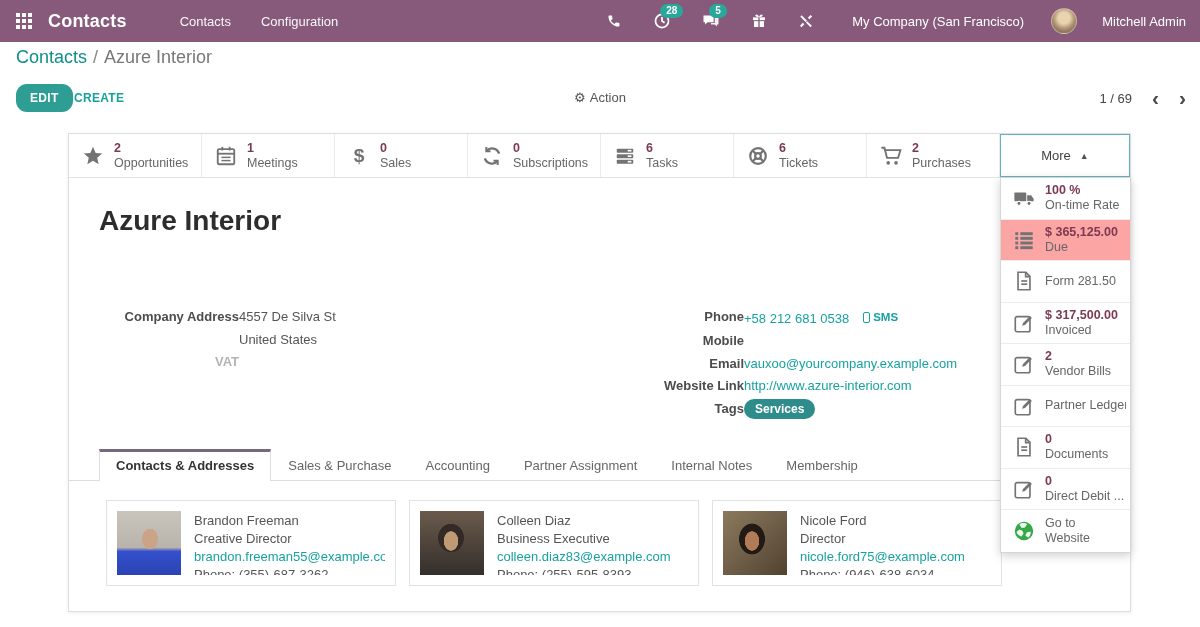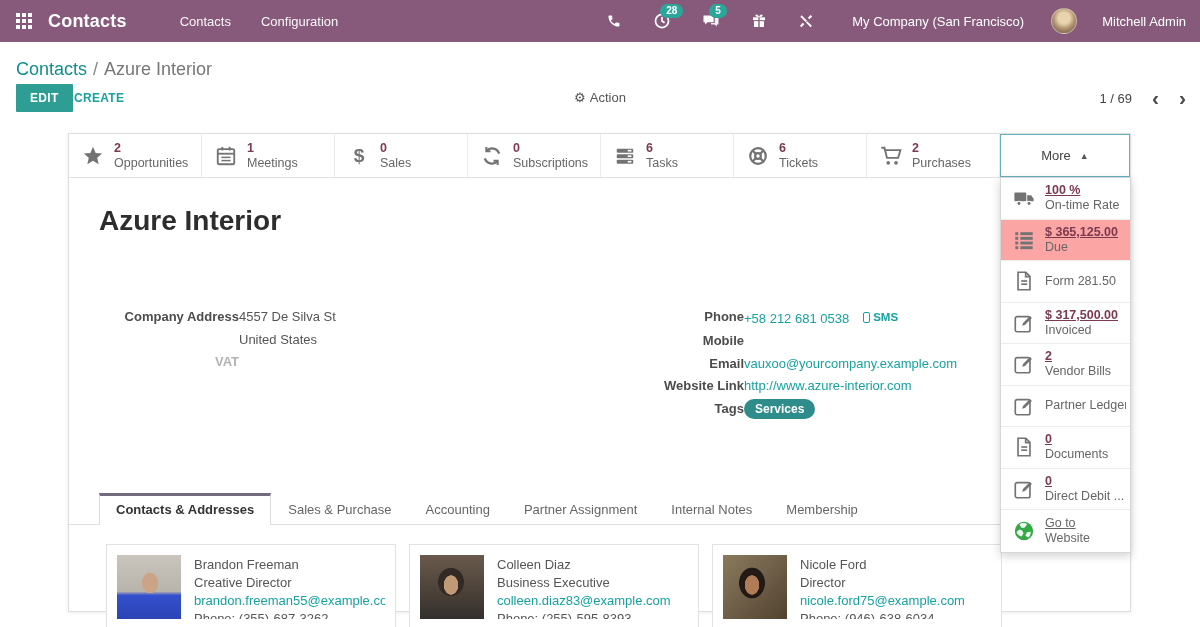--- a/index.html
+++ b/index.html
@@ -12,26 +12,26 @@
   .topmenu { display:flex; align-items:center; gap:4px; }
   .topmenu .tm-item { font-size:13px; color:rgba(255,255,255,.95); padding:6px 13px; cursor:pointer; }
   .nav-right { margin-left:auto; display:flex; align-items:center; gap:17px; padding-right:10px; }
   .nicon { position:relative; padding:4px 7px; display:flex; align-items:center; cursor:pointer; }
   .nbadge { position:absolute; top:-4px; left:14px; background:#28A79A; color:#fff; font-size:10px; font-weight:700; border-radius:9px; padding:1px 6px; line-height:12px; }
   .company { font-size:13px; color:#fff; padding:0 10px 0 14px; cursor:pointer; white-space:nowrap; }
   .avatar { width:26px; height:26px; border-radius:50%; background:radial-gradient(circle at 50% 38%, #e8d3ae 30%, #b19272 55%, #6f5a44 90%); border:1px solid rgba(255,255,255,.4); }
   .user { font-size:13px; color:#fff; padding:0 4px 0 8px; cursor:pointer; white-space:nowrap; }
 
   
-  .bc-row { position:absolute; top:59px; left:16px; font-size:18px; }
+  .bc-row { position:absolute; top:47px; left:16px; font-size:18px; }
   .bc-link { color:#0E8F8C; cursor:pointer; }
   .bc-sep { color:#888; padding:0 6px; }
   .bc-current { color:#777; }
   .cp-row { position:absolute; top:84px; left:0; width:1200px; height:30px; }
-  .btn-edit { position:absolute; left:16px; top:0; background:#2E9E94; color:#fff; border:none; font-size:12px; font-weight:700; padding:7px 14px; border-radius:1px; cursor:pointer; font-family:inherit; letter-spacing:.3px; }
+  .btn-edit { position:absolute; left:16px; top:0; background:#2E9E94; color:#fff; border:none; font-size:12px; font-weight:700; padding:7px 14px; border-radius:11px; cursor:pointer; font-family:inherit; letter-spacing:.3px; }
   .btn-create { position:absolute; left:74px; top:7px; background:none; border:none; color:#17A2A0; font-size:12px; font-weight:700; cursor:pointer; font-family:inherit; letter-spacing:.3px; }
   .action-wrap { position:absolute; left:0; right:0; top:6px; text-align:center; font-size:13px; color:#555; cursor:pointer; }
   .gear { font-size:13px; margin-right:4px; color:#555; }
   .pager { position:absolute; right:14px; top:5px; display:flex; align-items:center; gap:20px; }
   .pager-count { font-size:13px; color:#444; }
   .pg-arrow { font-size:21px; line-height:18px; color:#4a4a4a; font-weight:700; cursor:pointer; }
 
   
   .sheet { position:absolute; left:68px; top:133px; width:1063px; height:479px; background:#fff; border:1px solid #dedede; box-shadow:0 1px 4px rgba(0,0,0,.08); }
   .stat-row { display:flex; height:44px; border-bottom:1px solid #e3e3e3; }
@@ -52,21 +52,21 @@
   .ilabel { width:140px; flex:none; color:#4c4c4c; font-weight:700;text-align:right; }
   .ilabel.muted { color:#b3b3b3; }
   .ival { color:#555; }
   .prewrap { white-space:pre-wrap; }
   .tlink { color:#17A2A0; cursor:pointer; }
   .sms { display:inline-flex; align-items:center; gap:3px; margin-left:14px; color:#17A2A0; font-size:11.5px; font-weight:700; cursor:pointer; }
   .sms-ic { display:inline-block; width:7px; height:11px; border:1.5px solid #17A2A0; border-radius:2px; }
   .tag-pill { display:inline-block; background:#2E8C8B; color:#fff; font-size:12px; font-weight:700; padding:2px 11px; border-radius:11px; line-height:16px; cursor:pointer; }
 
   .tabs-wrap { margin-top:29px; border-bottom:1px solid #ddd; padding-left:30px; display:flex; }
-  .tab { font-size:13px; color:#666; padding:8px 16px; border:1px solid transparent; border-bottom:none; margin-bottom:-1px; cursor:pointer; background:transparent; line-height:15px;margin-top:44px; }
+  .tab { font-size:13px; color:#666; padding:8px 16px; border:1px solid transparent; border-bottom:none; margin-bottom:-1px; cursor:pointer; background:transparent; line-height:15px; }
   .tab.active { color:#333; font-weight:700; background:#fff; border-color:#ddd; border-top:3px solid #736a7d; padding-top:6px; }
 
   .cards-row { display:flex; gap:13px; margin:19px 0 0 37px; }
   .ccard { width:290px; height:86px; border:1px solid #e2e2e2; display:flex; padding:10px; gap:13px; background:#fff; cursor:pointer; }
   .photo { width:64px; height:64px; flex:none; }
   .photo-0 { background:
       radial-gradient(ellipse 13px 17px at 33px 28px, #cba387 59%, rgba(0,0,0,0) 62%),
       linear-gradient(180deg,#c9c4bc 0%,#b8b3ab 57%,#3450cd 63%,#2b43b4 100%); }
   .photo-1 { background:
       radial-gradient(ellipse 12px 16px at 31px 30px, #c09a74 59%, rgba(0,0,0,0) 62%),
@@ -80,21 +80,21 @@
   .cname { color:#555; }
   .cmail { color:#17A2A0; cursor:pointer; }
 
   
   .dropdown { position:absolute; left:1000px; top:177px; width:131px; background:#fff; border:1px solid #d6d6d6; box-shadow:0 3px 9px rgba(0,0,0,.18); z-index:40; }
   .dd-item { display:flex; align-items:center; gap:10px; padding:0 4px 0 12px; height:41.5px; border-bottom:1px solid #ececec; cursor:pointer; background:#fff; }
   .dd-item:last-child { border-bottom:none; }
   .dd-item.hl { background:#fca5a5; }
   .dd-ic { width:22px; height:22px; flex:none; display:flex; align-items:center; justify-content:center; }
   .dd-txt { font-size:12.5px; line-height:15px; white-space:nowrap; overflow:hidden; }
-  .dd-val { color:#7C3A4F; font-weight:600;text-decoration:underline; }
+  .dd-val { color:#7C3A4F; font-weight:600; }
   .dd-val.plain { color:#666; font-weight:400; }
   .dd-lab { color:#666; }
 </style>
 </head>
 <body>
 
 <div class="navbar">
   <div class="apps">
     <svg width="16" height="16" viewBox="0 0 16 16" fill="#fff">
         <rect width="4" height="4"></rect>

